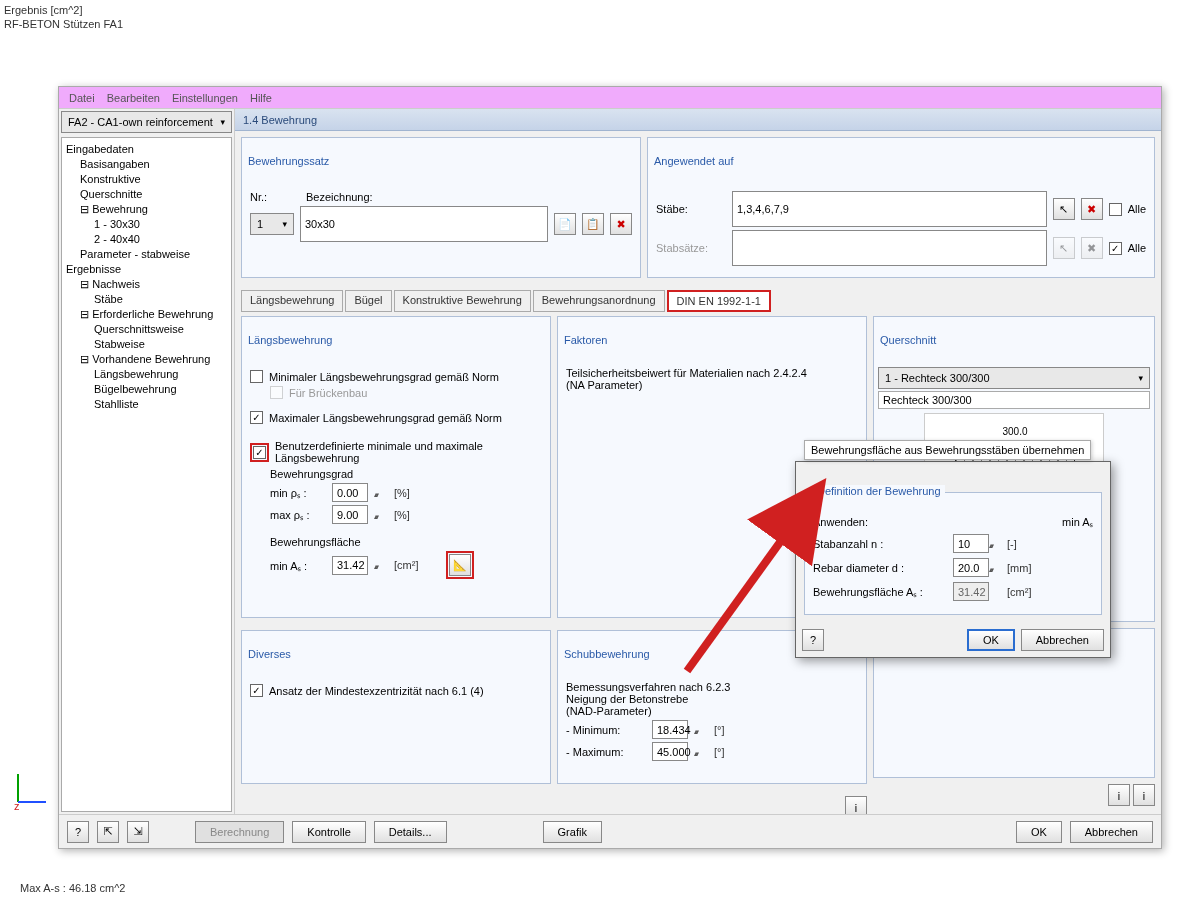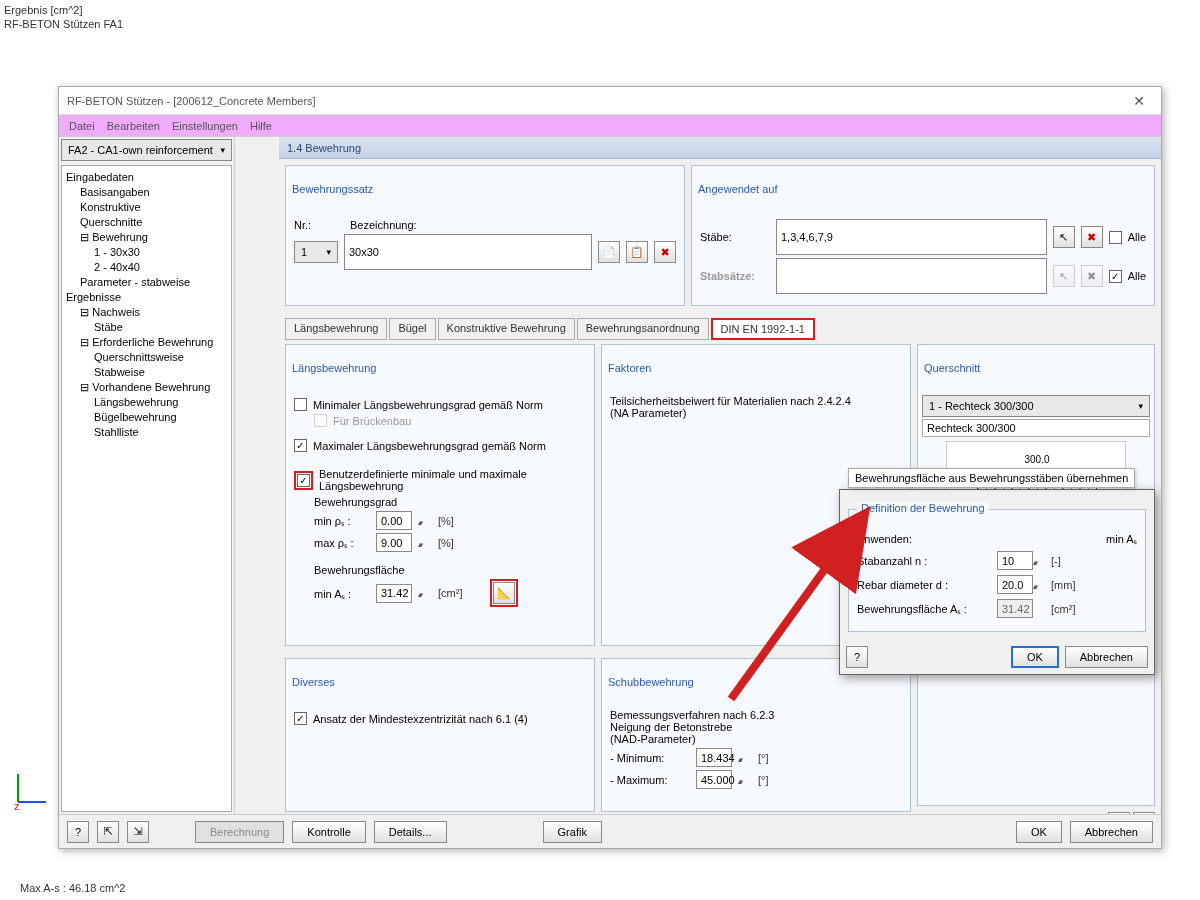--- a/index.html
+++ b/index.html
@@ -4,21 +4,21 @@
 <style>
 * { box-sizing: border-box; margin: 0; padding: 0; font-family: "Segoe UI", Tahoma, sans-serif; font-size: 11px; }
 body { background: #fff; width: 1200px; height: 900px; position: relative; overflow: hidden; }
 .bg-text { position: absolute; font-size: 11px; color: #333; }
 .axis { position: absolute; left: 10px; top: 770px; }
 .dialog { position: absolute; left: 58px; top: 86px; width: 1104px; height: 763px; background: #f0f0f0; border: 1px solid #aaa; box-shadow: 2px 2px 8px rgba(0,0,0,0.3); display: flex; flex-direction: column; }
 .titlebar { height: 28px; background: #fff; display: flex; align-items: center; padding: 0 8px; border-bottom: 1px solid #ddd; }
 .titlebar-text { flex: 1; color: #555; }
 .close-x { width: 28px; text-align: center; color: #555; font-size: 14px; }
 .menubar { height: 22px; display: flex; align-items: center; gap: 12px; padding: 0 10px; background: #f0abfc; border-bottom: 1px solid #ccc; color: #555; }
-.content-row { flex: 1; display: flex; min-height: 0; gap: 44px; }
+.content-row { flex: 1; display: flex; min-height: 0; }
 .left-pane { width: 176px; border-right: 1px solid #ccc; display: flex; flex-direction: column; }
 .dropdown { margin: 2px; height: 22px; border: 1px solid #888; background: #e8e8e8; display: flex; align-items: center; padding: 0 6px; }
 .dropdown::after { content: "▾"; margin-left: auto; font-size: 9px; }
 .tree { flex: 1; background: #fff; border: 1px solid #aaa; margin: 2px; padding: 4px; overflow: auto; font-size: 11px; line-height: 15px; }
 .tree-item { white-space: nowrap; color: #000; }
 .ind1 { padding-left: 14px; }
 .ind2 { padding-left: 28px; }
 .right-pane { flex: 1; display: flex; flex-direction: column; padding: 0; }
 .page-header { height: 22px; background: linear-gradient(#d9e3f0,#c5d3e8); border-bottom: 1px solid #a0b4d0; padding: 0 8px; display: flex; align-items: center; font-weight: 400; color: #2a4a7a; }
 .scroll-area { flex: 1; padding: 6px; overflow: hidden; position: relative; }
@@ -68,24 +68,20 @@
 <div class="bg-text" style="left:4px; top:4px;">Ergebnis  [cm^2]</div>
 <div class="bg-text" style="left:4px; top:18px;">RF-BETON Stützen FA1</div>
 <div class="bg-text" style="left:20px; top:882px;">Max A-s : 46.18 cm^2</div>
 <svg class="axis" width="40" height="40">
   <line x1="8" y1="32" x2="8" y2="4" stroke="#00a000" stroke-width="2"></line>
   <line x1="8" y1="32" x2="36" y2="32" stroke="#2050ff" stroke-width="2"></line>
   <text x="4" y="40" fill="#d02020" font-size="10">z</text>
 </svg>
 
 <div class="dialog">
-  <div class="titlebar">
-    <span class="titlebar-text">RF-BETON Stützen - [200612_Concrete Members]</span>
-    <span class="close-x">✕</span>
-  </div>
   <div class="menubar">
     <span>Datei</span>
     <span>Bearbeiten</span>
     <span>Einstellungen</span>
     <span>Hilfe</span>
   </div>
   <div class="content-row">
     <div class="left-pane">
       <div class="dropdown">FA2 - CA1-own reinforcement</div>
       <div class="tree">
@@ -141,21 +137,21 @@
             <div class="group-body">
               <div class="row">
                 <span class="lbl" style="width:70px;">Stäbe:</span>
                 <input class="text-in" style="flex: 1 1 0%;" value="1,3,4,6,7,9">
                 <span class="btn-small">↖</span>
                 <span class="btn-small" style="color:#c00;">✖</span>
                 <span class="chk"></span>
                 <span class="lbl">Alle</span>
               </div>
               <div class="row">
-                <span class="lbl" style="width:70px;color:#999;font-weight:bold;">Stabsätze:</span>
+                <span class="lbl" style="width:70px;color:#999;">Stabsätze:</span>
                 <input class="text-in ro" style="flex: 1 1 0%;">
                 <span class="btn-small" style="opacity:.4;">↖</span>
                 <span class="btn-small" style="opacity:.4;">✖</span>
                 <span class="chk">✓</span>
                 <span class="lbl">Alle</span>
               </div>
             </div>
           </div>
         </div>
 
@@ -300,21 +296,21 @@
             <div style="text-align:right;margin-top:4px;">
               <span class="btn-small">ℹ</span>
               <span class="btn-small">ℹ</span>
             </div>
           </div>
         </div>
 
         <div class="popup">
           <div class="popup-title">Bewehrungsfläche aus Bewehrungsstäben übernehmen</div>
           <div class="popup-body">
-            <div class="popup-group" style="margin-top:11px;">
+            <div class="popup-group" style="margin-top:22px;">
               <span class="popup-group-title sect-label">Definition der Bewehrung</span>
               <div class="popup-row">
                   <span class="plbl">Anwenden:</span>
                   <span style="flex:1;text-align:right;">min Aₛ</span>
                 </div>
               <div class="popup-row">
                   <span class="plbl">Stabanzahl n :</span>
                   <span class="num">10</span>
                   <span class="spin"></span>
                   <span class="unit" style="margin-left:4px;">[-]</span>

